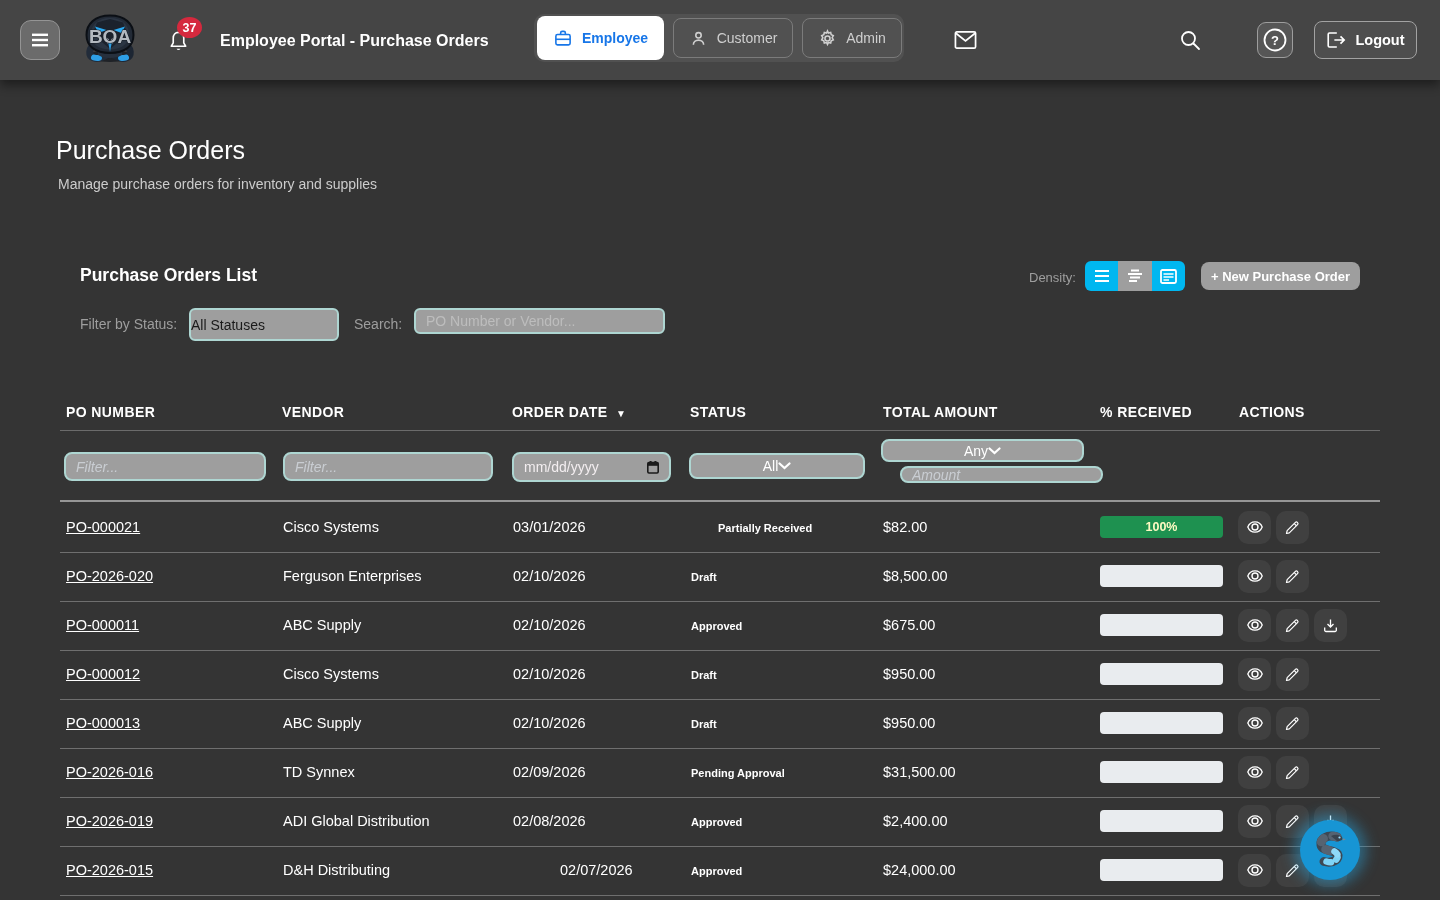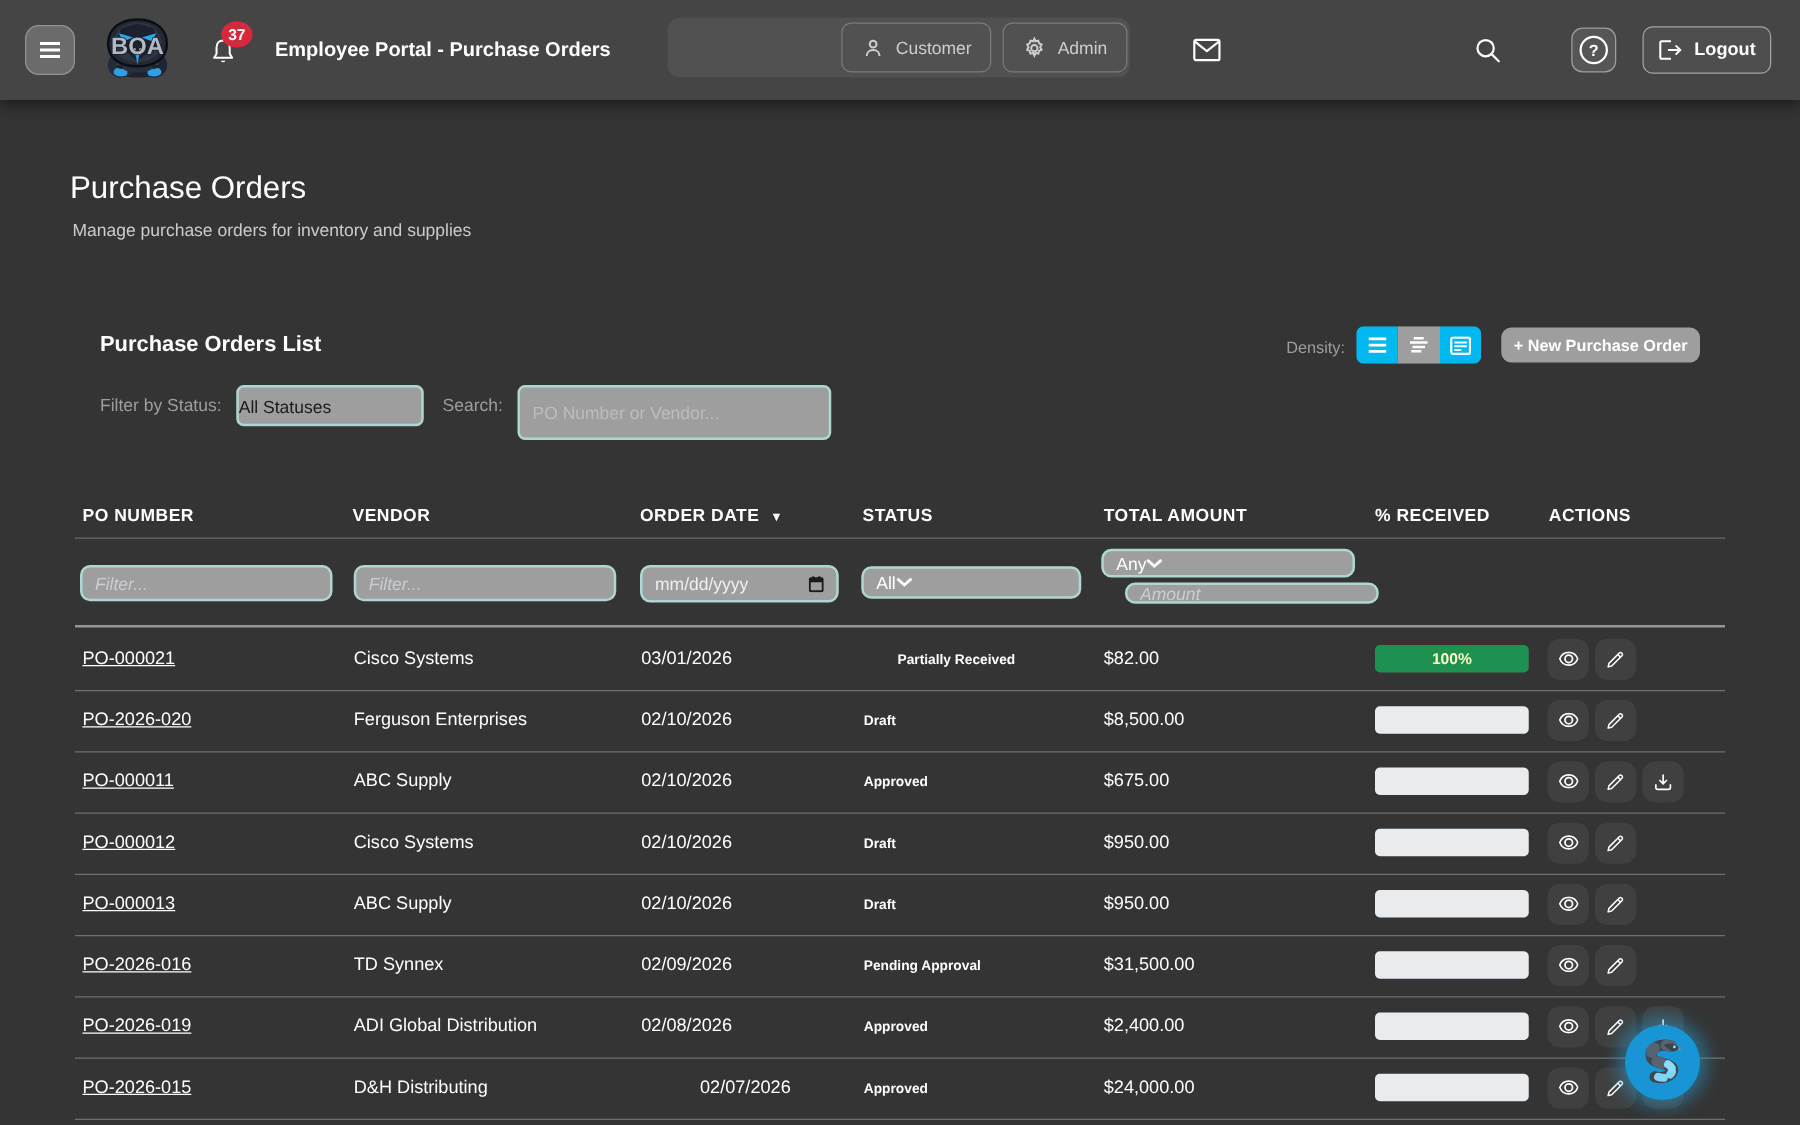--- a/index.html
+++ b/index.html
@@ -36,31 +36,31 @@
 .density-lbl { position:absolute; left:1029px; top:270px; color:#9e9e9e; font-size:13px; }
 .density { position:absolute; left:1085px; top:261px; width:100px; height:30px; border-radius:6px; overflow:hidden; display:flex; }
 .density .seg { width:33.34px; height:30px; display:flex; align-items:center; justify-content:center; }
 .seg.on { background:#00b7f0; }
 .seg.off { background:#9e9e9e; }
 .new-btn { position:absolute; left:1201px; top:262px; width:159px; height:28px; background:#9e9e9e; border-radius:8px; color:#fff; font-size:13px; font-weight:bold; display:flex; align-items:center; justify-content:center; white-space:nowrap; }
 
 
 .flt-lbl { position:absolute; color:#9e9e9e; font-size:14px; }
 .sel-statuses { position:absolute; left:189px; top:308px; width:150px; height:33px; background:#9e9e9e; border:2px solid #aed6d2; border-radius:6px; color:#1a1a1a; font-size:14px; display:flex; align-items:center; }
-.inp-search2 { position:absolute; left:414px; top:308px; width:251px; height:44px; background:#9e9e9e; border:2px solid #aed6d2; border-radius:6px; padding:0 10px; font-size:14px; font-family:"Liberation Sans",sans-serif; color:#222; }
+.inp-search2 { position:absolute; left:414px; top:308px; width:251px; height:26px; background:#9e9e9e; border:2px solid #aed6d2; border-radius:6px; padding:0 10px; font-size:14px; font-family:"Liberation Sans",sans-serif; color:#222; }
 .inp-search2::placeholder { color:#bdbdbd; }
 
 
 .thead-cell { position:absolute; top:404px; color:#fff; font-size:14px; font-weight:bold; letter-spacing:0.4px; }
 .hdr-line { position:absolute; left:60px; top:430px; width:1320px; height:1px; background:#6b6b6b; }
 .fline { position:absolute; left:60px; top:500px; width:1320px; height:2px; background:#969696; }
 
 .finp { position:absolute; background:#9e9e9e; border:2px solid #aed6d2; border-radius:8px; font-family:"Liberation Sans",sans-serif; font-size:14px; padding:0 10px; color:#222; }
 .finp::placeholder { color:#c9cdd2; font-style:italic; }
-.fsel { position:absolute; background:#9e9e9e; border:2px solid #aed6d2; border-radius:8px; color:#fff; font-size:14px; display:flex; align-items:center; padding:0 10px; justify-content:flex-start; }
+.fsel { position:absolute; background:#9e9e9e; border:2px solid #aed6d2; border-radius:8px; color:#fff; font-size:14px; display:flex; align-items:center; padding:0 10px; justify-content:center; }
 
 .row-line { position:absolute; left:60px; width:1320px; height:1px; background:#6f6f6f; }
 .cell { position:absolute; color:#fff; font-size:14.5px; }
 .polink { color:#fff; text-decoration:underline; }
 .status { font-size:11px; font-weight:bold; }
 .pbar { position:absolute; left:1100px; width:123px; height:22px; background:#e9ecef; border-radius:4px; }
 .pbar.full { background:#1e9150; color:#fef9c3; font-size:12.5px; font-weight:bold; text-align:center; line-height:22px; }
 .abtn { position:absolute; width:33px; height:33px; background:#404040; border-radius:10px; display:flex; align-items:center; justify-content:center; }
 
 
@@ -97,20 +97,30 @@
   </svg></div>
   <div class="bell">
     <svg width="23" height="24" viewBox="0 0 24 24">
         <path d="M12 3 C8.5 3 6.5 5.5 6.5 9 L6.5 14 L4.5 17.5 L19.5 17.5 L17.5 14 L17.5 9 C17.5 5.5 15.5 3 12 3 Z" fill="none" stroke="#fff" stroke-width="1.7" stroke-linejoin="round"></path>
         <path d="M10 20 a2.2 2.2 0 0 0 4 0 Z" fill="#fff"></path>
       </svg>
   </div>
   <div class="badge">37</div>
   <div class="nav-title">Employee Portal - Purchase Orders</div>
   <div class="tabs">
+    <div class="tab emp">
+      <svg width="20" height="19" viewBox="0 0 24 24">
+          <g fill="none" stroke="#1776e8" stroke-width="2">
+            <rect x="3" y="7" width="18" height="13" rx="2"></rect>
+            <path d="M9 7 V5 a2 2 0 0 1 2-2 h2 a2 2 0 0 1 2 2 V7"></path>
+            <path d="M3 13 h18"></path>
+          </g>
+        </svg>
+      <span>Employee</span>
+    </div>
     <div class="tab cus">
       <svg width="19" height="19" viewBox="0 0 24 24">
           <g fill="none" stroke="#cfcfcf" stroke-width="2">
             <circle cx="12" cy="8" r="3.4"></circle>
             <path d="M5.5 20 c0-3.6 2.9-6 6.5-6 s6.5 2.4 6.5 6"></path>
           </g>
         </svg>
       <span>Customer</span>
     </div>
     <div class="tab adm">

